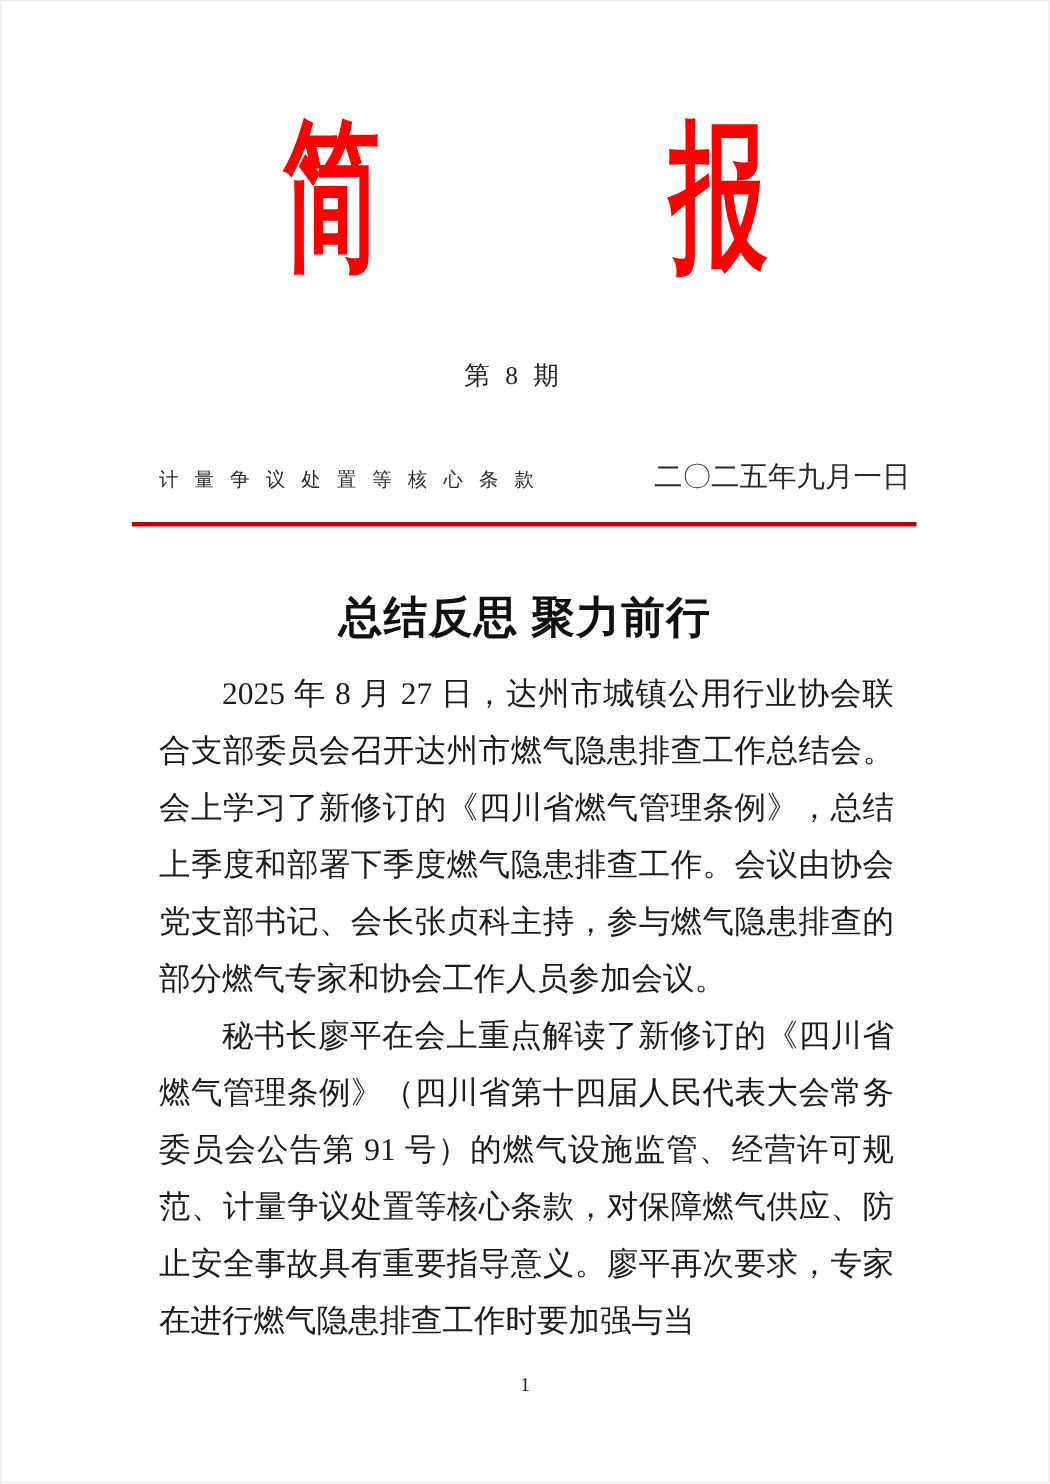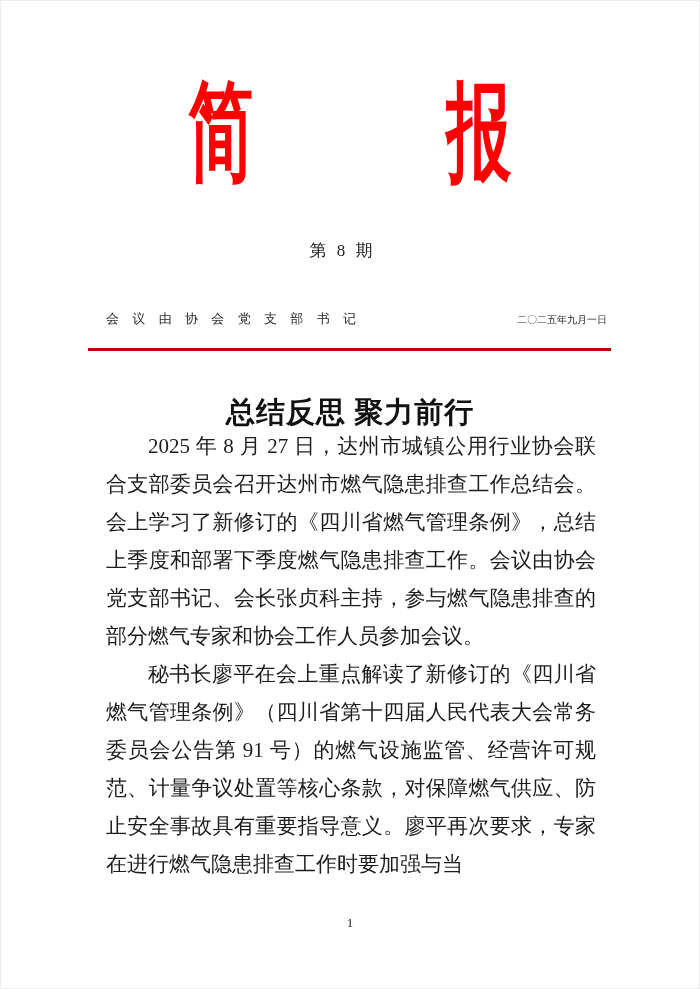--- a/index.html
+++ b/index.html
@@ -74,21 +74,21 @@
   .org-line2 {
     display: inline-block;
     width: 250px;
     font-size: 13px;
     line-height: 16px;
     text-align: justify;
     text-align-last: justify;
     color: #2a2a2a;
   }
   .issue-date {
-    font-size: 10px;
+    font-size: 19px;
     line-height: 16px;
     color: #2a2a2a;
     white-space: nowrap;
   }
   .red-rule {
     position: absolute;
     top: 347px;
     left: 87px;
     width: 523px;
     height: 3px;
@@ -104,21 +104,21 @@
     margin: 0;
     text-align: center;
     font-size: 29px;
     line-height: 28px;
     font-weight: bold;
     letter-spacing: 1px;
     color: #111111;
   }
   .body-text {
     position: absolute;
-    top: 426px;
+    top: 442px;
     left: 105px;
     width: 490px;
     font-size: 21px;
     line-height: 38px;
     text-align: justify;
     color: #1c1c1c;
   }
   .body-text p {
     margin: 0;
     text-indent: 2em;
@@ -142,21 +142,21 @@
 
   <div class="masthead-title">
     <span class="mast-char">简</span>
     <span class="mast-char">报</span>
   </div>
 
   <div class="issue-label">第 8 期</div>
 
   <div class="doc-header">
     <div class="org-row">
-      <span class="org-line2">会议由协会党支部书记</span>
+      <span class="org-line2">计量争议处置等核心条款</span>
       <span class="issue-date">二〇二五年九月一日</span>
     </div>
   </div>
 
   <div class="red-rule"></div>
 
   <h1 class="article-title">总结反思 聚力前行</h1>
 
   <div class="body-text">
     <p>2025 年 8 月 27 日，达州市城镇公用行业协会联合支部委员会召开达州市燃气隐患排查工作总结会。会上学习了新修订的《四川省燃气管理条例》，总结上季度和部署下季度燃气隐患排查工作。会议由协会党支部书记、会长张贞科主持，参与燃气隐患排查的部分燃气专家和协会工作人员参加会议。</p>

